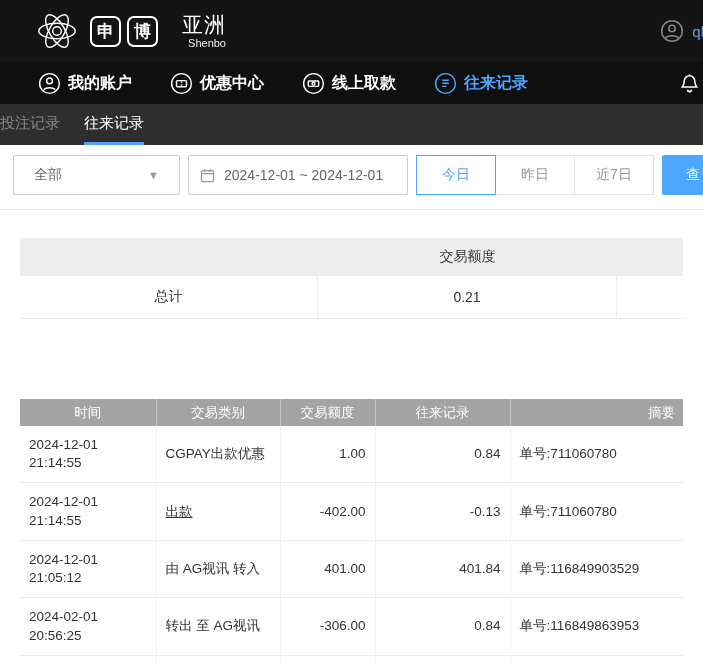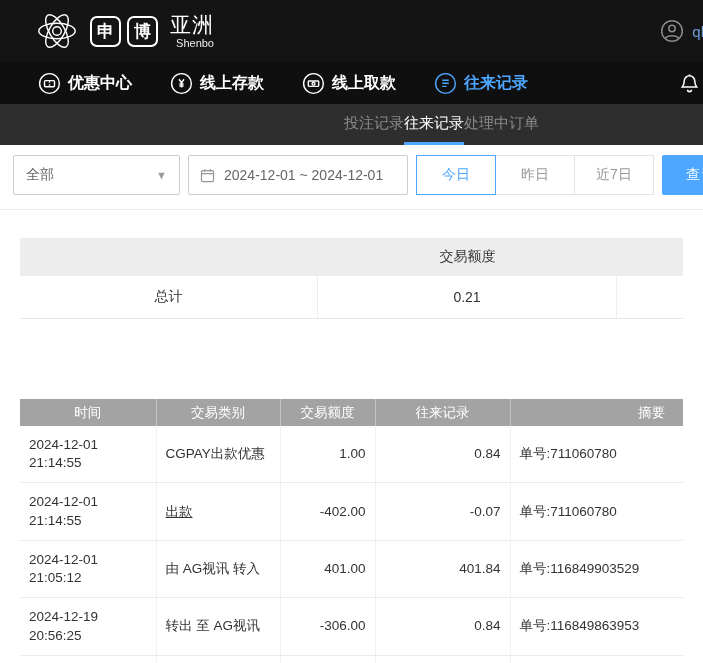--- a/index.html
+++ b/index.html
@@ -4,61 +4,61 @@
 <style>
   html,body{margin:0;padding:0;}
   body{font-family:"Liberation Sans","DejaVu Sans",sans-serif;background:#fff;}
   .page{width:703px;height:663px;overflow:hidden;position:relative;background:#fff;}
 
   
   .topbar{height:62px;background:#141414;display:flex;align-items:center;padding-left:34px;box-sizing:border-box;}
   .logo{display:flex;align-items:center;gap:10px;}
   .logo-boxes{display:flex;gap:6px;}
   .logo-box{width:27px;height:27px;border:2px solid #fff;border-radius:7px;color:#fff;font-size:17px;font-weight:bold;display:flex;align-items:center;justify-content:center;}
-  .logo-cn{color:#fff;display:flex;flex-direction:column;align-items:flex-end;line-height:1;margin-left:2px;}
+  .logo-cn{color:#fff;display:flex;flex-direction:column;align-items:flex-end;line-height:1;margin-left:14px;}
   .logo-asia{font-size:21px;letter-spacing:1px;}
   .logo-sub{font-size:11px;margin-top:3px;color:#eee;}
   .userbox{margin-left:auto;display:flex;align-items:center;gap:8px;margin-right:-6px;flex-shrink:0;}
   .username{color:#6f9fd8;font-size:15px;white-space:nowrap;}
 
   
   .mainnav{height:42px;background:#0f0f0f;display:flex;align-items:center;padding-left:38px;box-sizing:border-box;}
   .nav-item{display:flex;align-items:center;gap:7px;color:#fff;font-size:16px;font-weight:600;margin-right:38px;cursor:pointer;white-space:nowrap;flex-shrink:0;}
   .nav-item.active{color:#4da6ff;}
   .nav-bell{margin-left:auto;color:#fff;margin-right:2px;display:flex;align-items:center;}
 
   
-  .subnav{height:41px;background:#2e2e2e;display:flex;align-items:stretch;padding-left:344px;box-sizing:border-box;}
+  .subnav{height:41px;background:#2e2e2e;display:flex;align-items:stretch;gap:24px;box-sizing:border-box;}
   .subnav-item{color:#8a8a8a;font-size:15px;display:flex;align-items:center;border-bottom:3px solid transparent;box-sizing:border-box;cursor:pointer;white-space:nowrap;}
   .subnav-item.active{color:#fff;border-bottom-color:#4da6ff;}
 
   
   .filters{display:flex;align-items:center;padding:10px 0 14px 13px;border-bottom:1px solid #ececec;}
   .filters > *{flex-shrink:0;}
-  .select{width:167px;height:40px;border:1px solid #ccc;border-radius:2px;display:flex;align-items:center;justify-content:space-between;padding:0 12px;color:#666;font-size:14px;background:#fff;box-sizing:border-box;cursor:pointer;}
+  .select{width:167px;height:40px;border:1px solid #ccc;border-radius:2px;display:flex;align-items:center;justify-content:space-between;padding:0 20px;color:#666;font-size:14px;background:#fff;box-sizing:border-box;cursor:pointer;}
   .caret{color:#999;font-size:11px;}
   .datebox{width:220px;height:40px;border:1px solid #ccc;border-radius:2px;display:flex;align-items:center;gap:8px;padding:0 10px;color:#666;font-size:14px;margin-left:8px;box-sizing:border-box;background:#fff;cursor:pointer;white-space:nowrap;}
   .quick{display:flex;margin-left:8px;}
   .qbtn{width:80px;height:40px;background:#fff;border:1px solid #e3e3e3;color:#999;font-size:14px;margin-left:-1px;display:flex;align-items:center;justify-content:center;cursor:pointer;box-sizing:border-box;}
   .qbtn:first-child{margin-left:0;}
   .qbtn.active{border-color:#4da6ff;color:#4da6ff;position:relative;z-index:1;}
   .search-btn{width:80px;height:40px;background:#4da6ff;color:#fff;font-size:14px;border:none;margin-left:8px;display:flex;align-items:center;justify-content:center;border-radius:2px;cursor:pointer;letter-spacing:2px;}
 
   
   .summary{margin:28px 20px 0;}
   .summary-header{background:#ededed;height:38px;display:grid;grid-template-columns:298px 299px 1fr;align-items:center;}
   .summary-header div{text-align:center;color:#333;font-size:14px;}
   .summary-row{height:42px;display:grid;grid-template-columns:298px 299px 1fr;align-items:center;border-bottom:1px solid #e8e8e8;font-size:14px;color:#333;}
   .summary-row div{text-align:center;height:100%;display:flex;align-items:center;justify-content:center;box-sizing:border-box;}
   .summary-row div:nth-child(1),.summary-row div:nth-child(2){border-right:1px solid #eee;}
 
   
   .datatable{margin:80px 20px 0;}
   table{border-collapse:collapse;width:663px;table-layout:fixed;font-size:13.5px;}
-  thead th{background:#a3a3a3;color:#fff;font-weight:normal;height:27px;padding:0 18px;border-right:1px solid rgba(255,255,255,.35);box-sizing:border-box;}
+  thead th{background:#a3a3a3;color:#fff;font-weight:normal;height:27px;padding:0 8px;border-right:1px solid rgba(255,255,255,.35);box-sizing:border-box;}
   thead th:last-child{border-right:none;}
   tbody td{color:#333;padding:10px 9px;border-bottom:1px solid #ebebeb;border-right:1px solid #f2f2f2;line-height:1.35;box-sizing:border-box;overflow:hidden;}
   tbody td:last-child{border-right:none;}
 </style>
 </head>
 <body>
 
 <div class="page">
 
   <header class="topbar">
@@ -92,34 +92,35 @@
       </span>
       <span class="username">qh</span>
     </div>
   </header>
 
   <nav class="mainnav">
     <div class="nav-item">
       <span style="display:flex;">
         <svg viewBox="0 0 24 24" width="23" height="23" fill="none" stroke="currentColor" stroke-width="1.5">
           <circle cx="12" cy="12" r="10.3"></circle>
+            <circle cx="12" cy="9.3" r="3"></circle>
+            <path d="M6.2 18.8c1.1-3.2 10.5-3.2 11.6 0"></path>
+        </svg>
+      </span>
+      <span>我的账户</span>
+    </div>
+    <div class="nav-item">
+      <span style="display:flex;">
+        <svg viewBox="0 0 24 24" width="23" height="23" fill="none" stroke="currentColor" stroke-width="1.5">
+          <circle cx="12" cy="12" r="10.3"></circle>
             <rect x="6.8" y="9" width="10.4" height="6.4" rx="1"></rect>
           <path d="M12 9.6v5.2" stroke-dasharray="1.6 1.6"></path>
         </svg>
       </span>
       <span>优惠中心</span>
-    </div>
-    <div class="nav-item">
-      <span style="display:flex;">
-        <svg viewBox="0 0 24 24" width="23" height="23" fill="none" stroke="currentColor" stroke-width="1.5">
-          <circle cx="12" cy="12" r="10.3"></circle>
-          <path d="M9.4 7.6 12 11.2 14.6 7.6 M12 11.2v5 M9.8 12.6h4.4 M9.8 14.6h4.4"></path>
-        </svg>
-      </span>
-      <span>线上存款</span>
     </div>
     <div class="nav-item">
       <span style="display:flex;">
         <svg viewBox="0 0 24 24" width="23" height="23" fill="none" stroke="currentColor" stroke-width="1.5">
           <circle cx="12" cy="12" r="10.3"></circle>
             <rect x="6.6" y="9.4" width="10.8" height="5.6" rx="0.8"></rect>
             <circle cx="12" cy="12.2" r="1.5"></circle>
         </svg>
       </span>
       <span>线上取款</span>
@@ -139,21 +140,20 @@
           <path d="M12 4a5.5 5.5 0 0 0-5.5 5.5c0 4-1.5 5.5-2 6.2h15c-.5-.7-2-2.2-2-6.2A5.5 5.5 0 0 0 12 4z"></path>
           <path d="M10 18.6a2 2 0 0 0 4 0 M12 2.6v1.4"></path>
         </svg>
       </span>
     </div>
   </nav>
 
   <div class="subnav">
     <div class="subnav-item">投注记录</div>
     <div class="subnav-item active">往来记录</div>
-    <div class="subnav-item">处理中订单</div>
   </div>
 
   <div class="filters">
     <div class="select">
       <span>全部</span>
       <span class="caret">▼</span>
     </div>
     <div class="datebox">
       <span style="display:flex;">
         <svg viewBox="0 0 24 24" width="17" height="17" fill="none" stroke="#999" stroke-width="1.8">
@@ -207,32 +207,32 @@
             <td style="text-align: left;">2024-12-01 21:14:55</td>
             <td style="text-align: left;">CGPAY出款优惠</td>
             <td style="text-align: right;">1.00</td>
             <td style="text-align: right;">0.84</td>
             <td style="text-align: left;">单号:711060780</td>
           </tr>
           <tr>
             <td style="text-align: left;">2024-12-01 21:14:55</td>
             <td style="text-align: left; text-decoration: underline;">出款</td>
             <td style="text-align: right;">-402.00</td>
-            <td style="text-align: right;">-0.07</td>
+            <td style="text-align: right;">-0.13</td>
             <td style="text-align: left;">单号:711060780</td>
           </tr>
           <tr>
             <td style="text-align: left;">2024-12-01 21:05:12</td>
             <td style="text-align: left;">由 AG视讯 转入</td>
             <td style="text-align: right;">401.00</td>
             <td style="text-align: right;">401.84</td>
             <td style="text-align: left;">单号:116849903529</td>
           </tr>
           <tr>
-            <td style="text-align: left;">2024-12-19 20:56:25</td>
+            <td style="text-align: left;">2024-02-01 20:56:25</td>
             <td style="text-align: left;">转出 至 AG视讯</td>
             <td style="text-align: right;">-306.00</td>
             <td style="text-align: right;">0.84</td>
             <td style="text-align: left;">单号:116849863953</td>
           </tr>
           <tr>
             <td style="text-align: left;">2024-12-01 20:56:18</td>
             <td style="text-align: left;">CGPAY-CG钱包支付笔笔送优惠</td>
             <td style="text-align: right;">1.80</td>
             <td style="text-align: right;">306.84</td>

